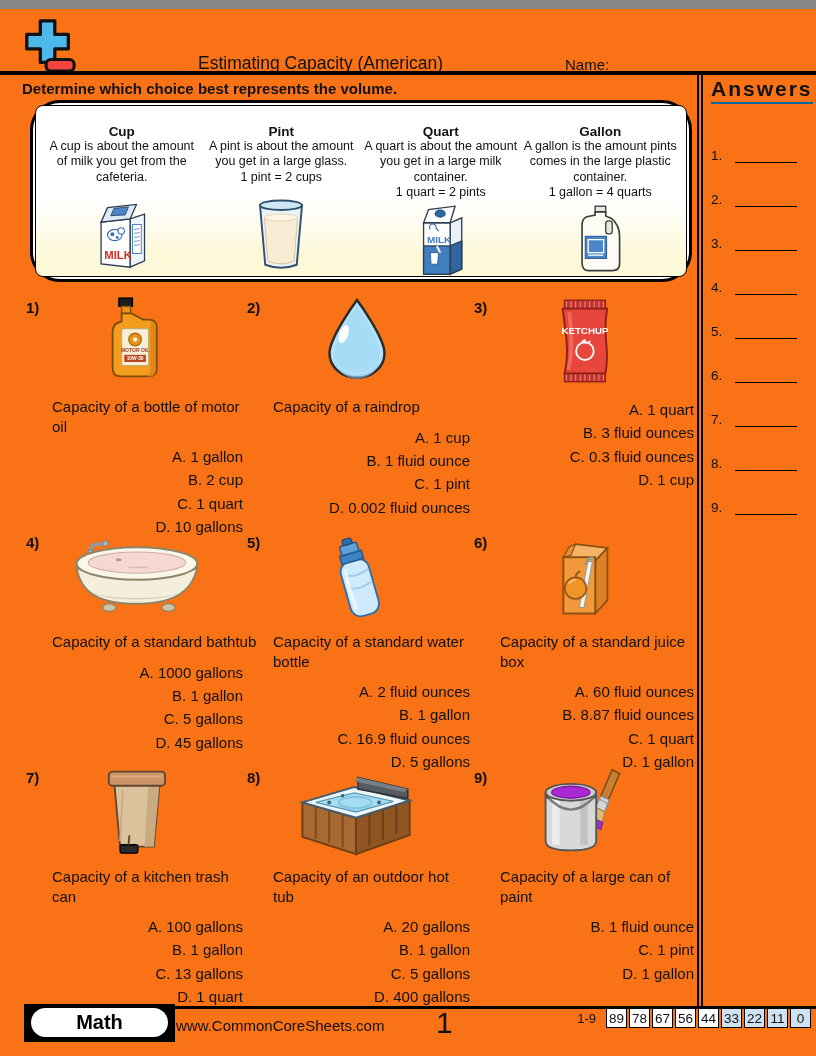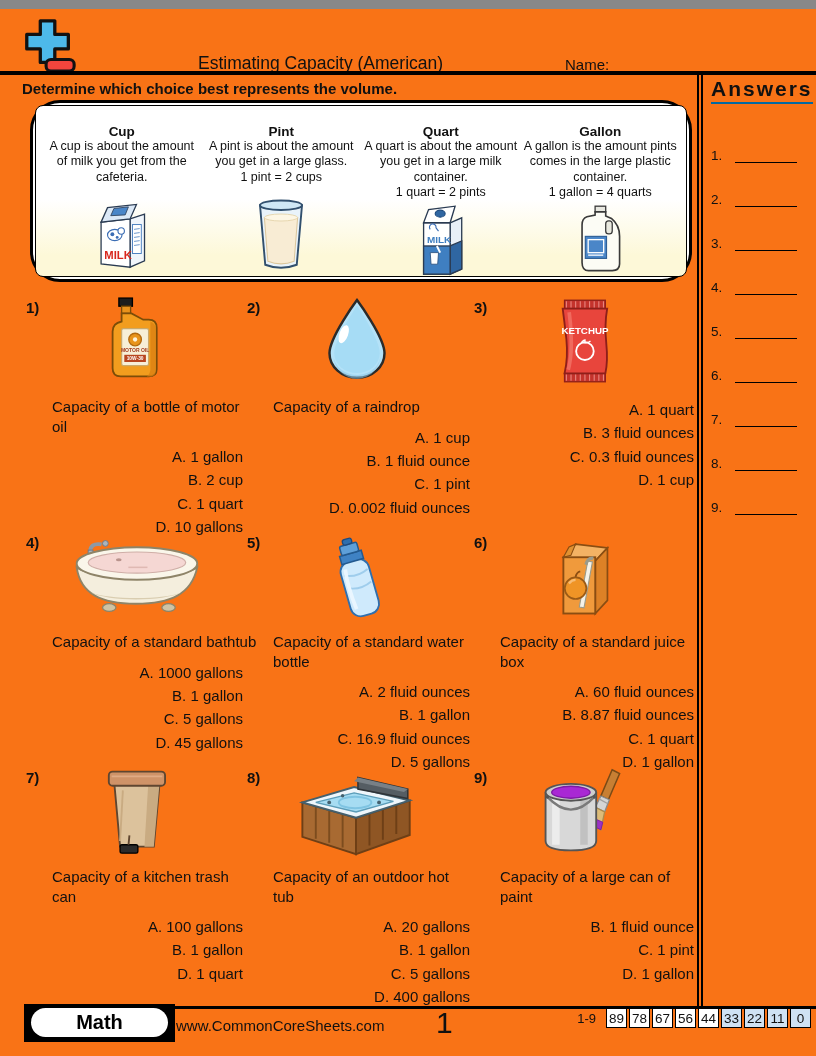--- a/index.html
+++ b/index.html
@@ -322,20 +322,21 @@
           <rect x="15" y="6" width="60" height="15" rx="4" fill="#cf9368" stroke="#5f4630" stroke-width="2"></rect>
           <line x1="18" y1="11" x2="72" y2="11" stroke="#e0ab85" stroke-width="2"></line>
           <rect x="27" y="84" width="19" height="9" rx="2" fill="#2b2b2b" stroke="#000" stroke-width="1.4"></rect>
           <line x1="36" y1="84" x2="37" y2="74" stroke="#5f4630" stroke-width="2"></line>
         </svg>
       </div>
       <div class="qprompt">Capacity of a kitchen trash can</div>
       <div class="qchoices">
         <div>A. 100 gallons</div>
         <div>B. 1 gallon</div>
+        <div>C. 13 gallons</div>
         <div>D. 1 quart</div>
       </div>
     </div>
 
     <div class="q c2">
       <div class="qnum">8)</div>
       <div class="qimg">
         <svg width="134" height="92" viewBox="0 0 130 96">
           <polygon points="8,38 64,54 64,92 8,74" fill="#a86a32" stroke="#6e3f16" stroke-width="2"></polygon>
           <path d="M22,42 l0,34 M36,46 l0,34 M50,50 l0,35" stroke="#7c4c1e" stroke-width="2"></path>

